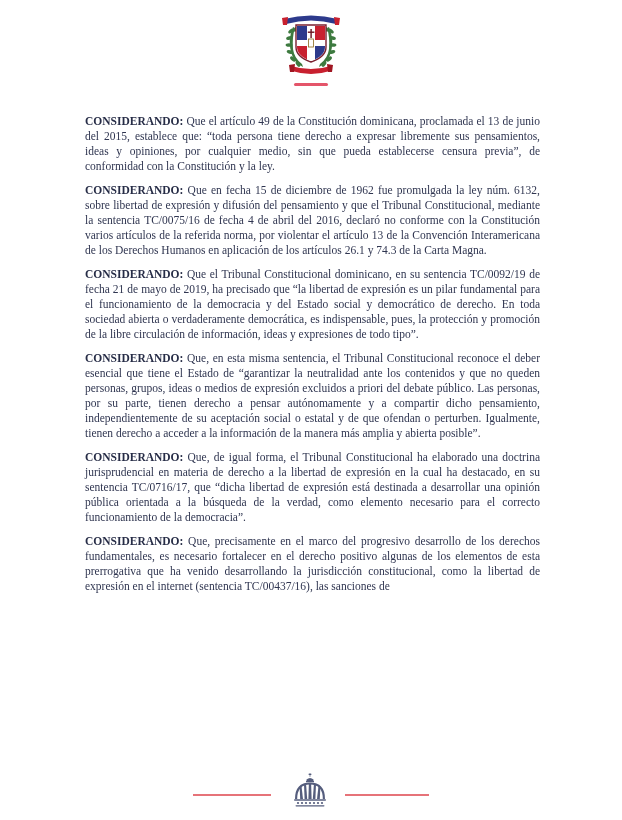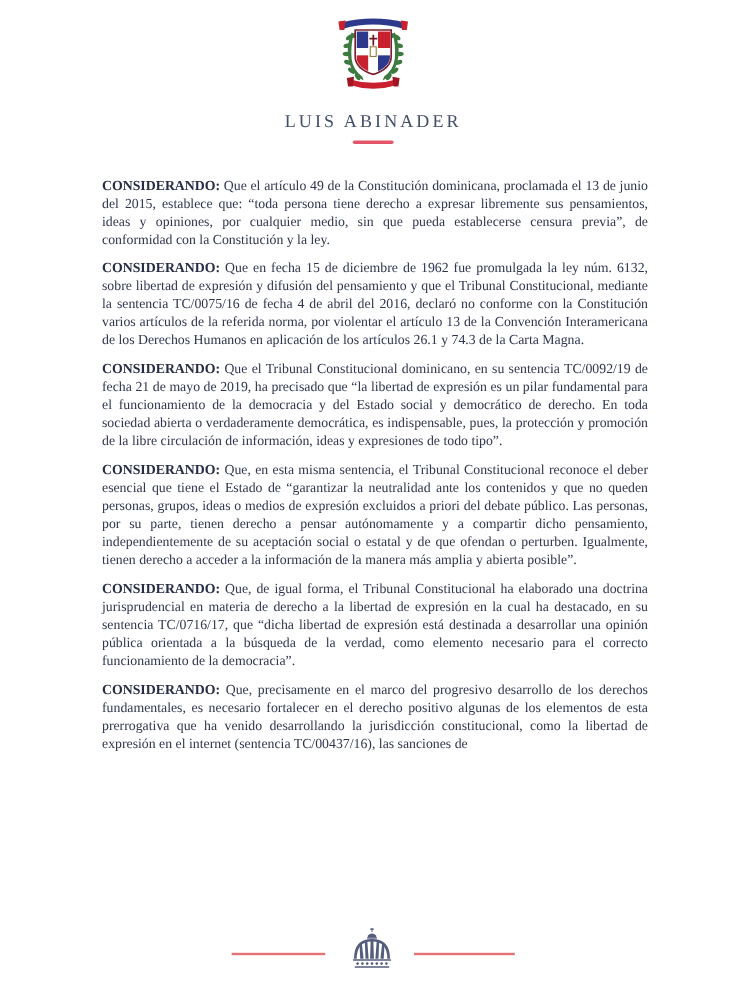--- a/index.html
+++ b/index.html
@@ -119,21 +119,20 @@
           <rect x="29.5" y="26" width="5" height="8" fill="#ffffff" stroke="#8a6a20" stroke-width="0.8"></rect>
           <rect x="31.4" y="16" width="1.4" height="9" fill="#6b1520"></rect>
           <rect x="28.8" y="18.5" width="6.6" height="1.4" fill="#6b1520"></rect>
         </g>
       </g>
 
       <path d="M12 53 Q32 59 52 53 L51 58 Q32 64 13 58 Z" fill="#c8202f"></path>
       <path d="M10 52 L16 51 L15 59 L11 59 Z" fill="#a01622"></path>
       <path d="M54 52 L48 51 L49 59 L53 59 Z" fill="#a01622"></path>
     </svg>
-    <div class="president-name">LUIS ABINADER</div>
     <div class="name-divider"></div>
   </div>
 
   <div class="content">
     <div>
         <p class="paragraph"><span class="considerando">CONSIDERANDO:</span><span> Que el artículo 49 de la Constitución dominicana, proclamada el 13 de junio del 2015, establece que: “toda persona tiene derecho a expresar libremente sus pensamientos, ideas y opiniones, por cualquier medio, sin que pueda establecerse censura previa”, de conformidad con la Constitución y la ley.</span></p>
         <p class="paragraph"><span class="considerando">CONSIDERANDO:</span><span> Que en fecha 15 de diciembre de 1962 fue promulgada la ley núm. 6132, sobre libertad de expresión y difusión del pensamiento y que el Tribunal Constitucional, mediante la sentencia TC/0075/16 de fecha 4 de abril del 2016, declaró no conforme con la Constitución varios artículos de la referida norma, por violentar el artículo 13 de la Convención Interamericana de los Derechos Humanos en aplicación de los artículos 26.1 y 74.3 de la Carta Magna.</span></p>
         <p class="paragraph"><span class="considerando">CONSIDERANDO:</span><span> Que el Tribunal Constitucional dominicano, en su sentencia TC/0092/19 de fecha 21 de mayo de 2019, ha precisado que “la libertad de expresión es un pilar fundamental para el funcionamiento de la democracia y del Estado social y democrático de derecho. En toda sociedad abierta o verdaderamente democrática, es indispensable, pues, la protección y promoción de la libre circulación de información, ideas y expresiones de todo tipo”.</span></p>
         <p class="paragraph"><span class="considerando">CONSIDERANDO:</span><span> Que, en esta misma sentencia, el Tribunal Constitucional reconoce el deber esencial que tiene el Estado de “garantizar la neutralidad ante los contenidos y que no queden personas, grupos, ideas o medios de expresión excluidos a priori del debate público. Las personas, por su parte, tienen derecho a pensar autónomamente y a compartir dicho pensamiento, independientemente de su aceptación social o estatal y de que ofendan o perturben. Igualmente, tienen derecho a acceder a la información de la manera más amplia y abierta posible”.</span></p>
         <p class="paragraph"><span class="considerando">CONSIDERANDO:</span><span> Que, de igual forma, el Tribunal Constitucional ha elaborado una doctrina jurisprudencial en materia de derecho a la libertad de expresión en la cual ha destacado, en su sentencia TC/0716/17, que “dicha libertad de expresión está destinada a desarrollar una opinión pública orientada a la búsqueda de la verdad, como elemento necesario para el correcto funcionamiento de la democracia”.</span></p>

